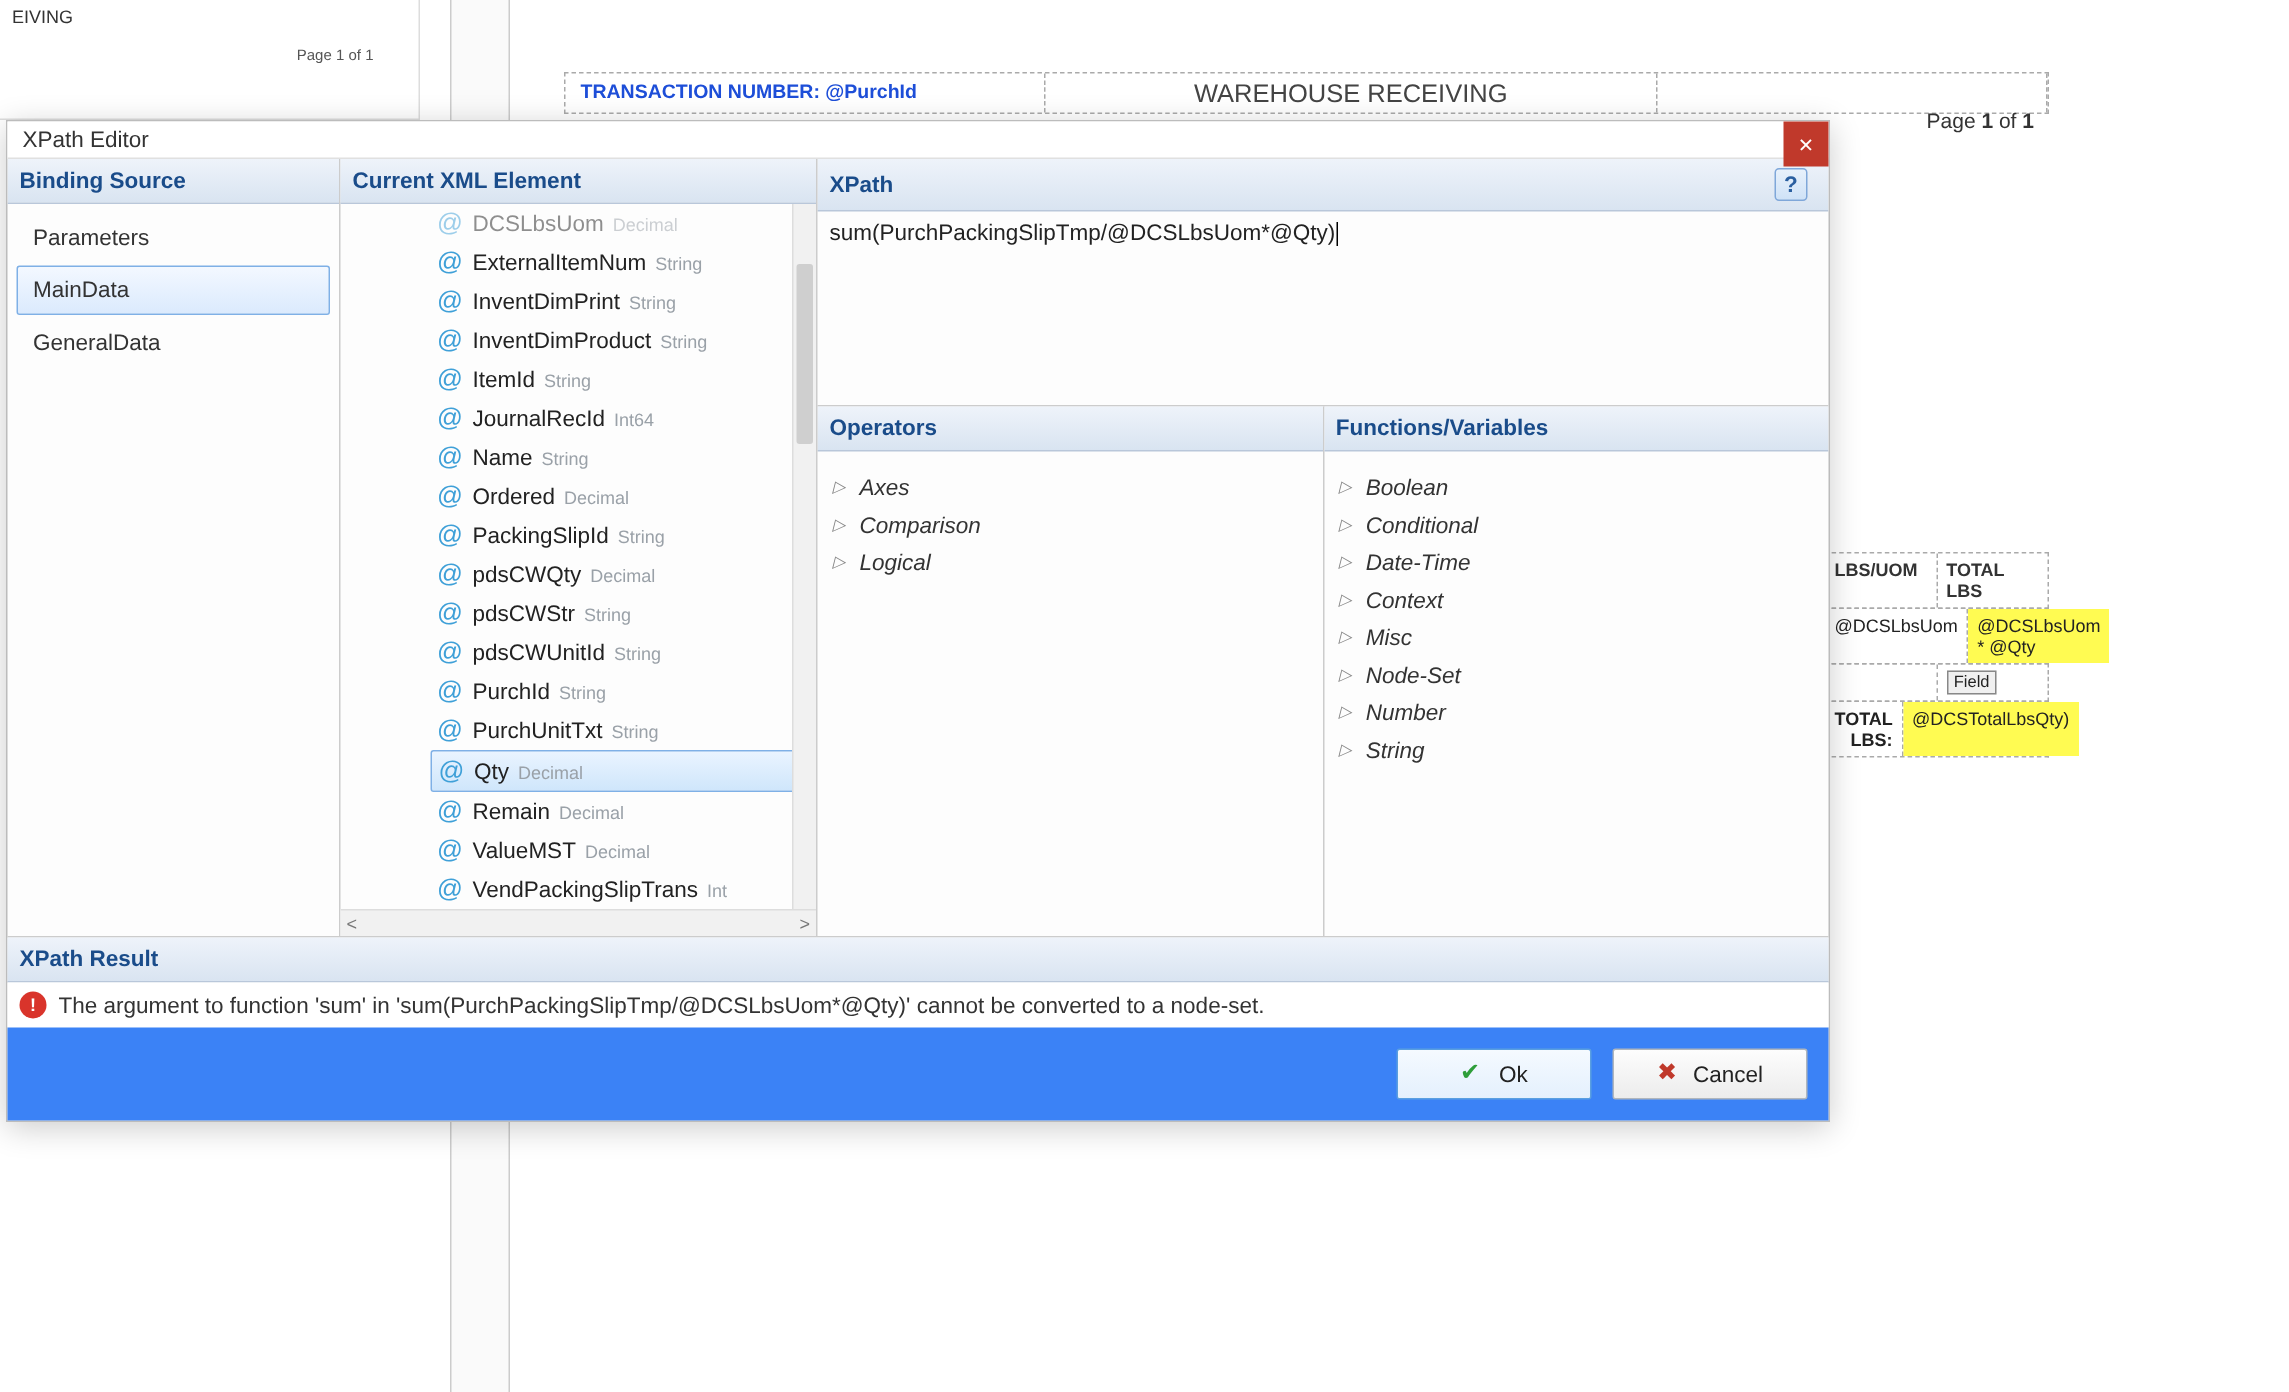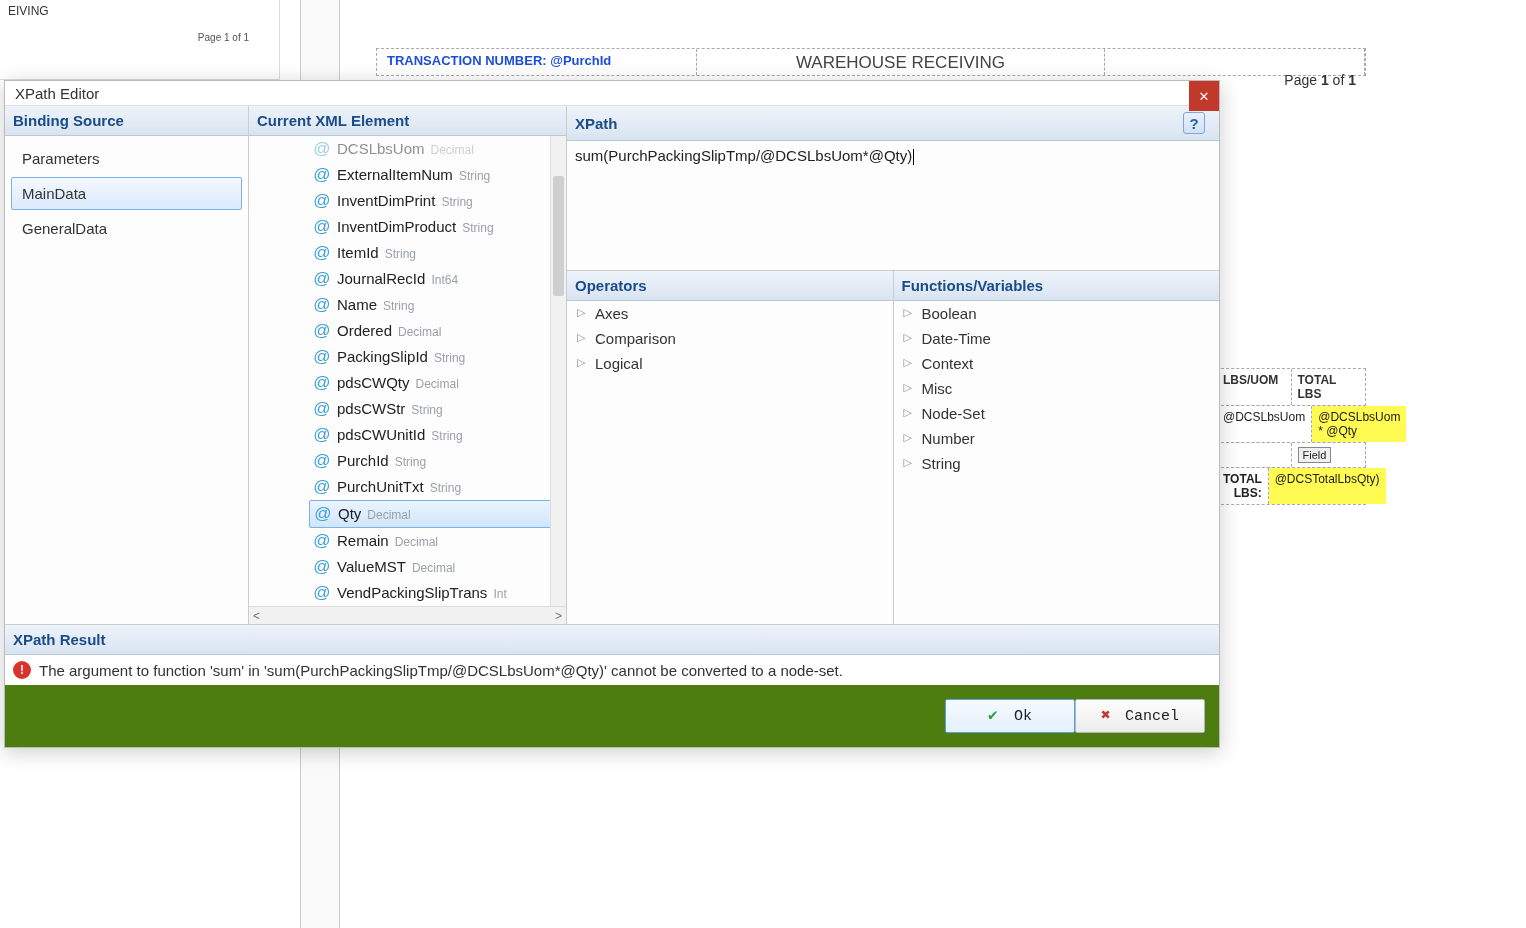--- a/index.html
+++ b/index.html
@@ -125,21 +125,21 @@
   }
 
   .top-split {
     flex: 1;
     display: flex;
     overflow: hidden;
   }
 
   
   .col-binding {
-    width: 244px;
+    width: 222px;
     border-right: 1px solid #ccc;
     display: flex;
     flex-direction: column;
   }
   .panel-header {
     background: linear-gradient(#eef3fa, #d9e4f1);
     border-bottom: 1px solid #b9c7da;
     padding: 6px 8px;
     font-size: 15px;
     font-weight: 600;
@@ -267,21 +267,22 @@
     display: flex;
   }
   .op-col, .fn-col {
     flex: 1;
     display: flex;
     flex-direction: column;
     border-right: 1px solid #ccc;
   }
   .fn-col { border-right: none; }
   .tree-list {
-    padding: 0 6px;
+    padding: 12px 6px;
+    font-style: italic;
   }
   .tree-item {
     padding: 4px 4px 4px 22px;
     font-size: 15px;
     color: #333;
     position: relative;
     cursor: pointer;
   }
   .tree-item::before {
     content: "▷";
@@ -312,22 +313,22 @@
     font-weight: bold;
     display: flex; align-items: center; justify-content: center;
     font-size: 12px;
   }
 
   
   .dlg-buttons {
     padding: 14px;
     display: flex;
     justify-content: flex-end;
-    background: #4d7c0f;
-    font-family: Liberation Mono, monospace;
+    gap: 14px;
+    background: #3b82f6;
   }
   .btn {
     min-width: 130px;
     height: 34px;
     border: 1px solid #b0b6bd;
     background: linear-gradient(#fdfdfd,#ececec);
     display: flex;
     align-items: center;
     justify-content: center;
     gap: 8px;
@@ -542,20 +543,21 @@
             <div class="tree-list" id="op-list">
                 <div class="tree-item">Axes</div>
                 <div class="tree-item">Comparison</div>
                 <div class="tree-item">Logical</div>
               </div>
           </div>
           <div class="fn-col">
             <div class="panel-header">Functions/Variables</div>
             <div class="tree-list" id="fn-list">
                 <div class="tree-item">Boolean</div>
+                <div class="tree-item">Conditional</div>
                 <div class="tree-item">Date-Time</div>
                 <div class="tree-item">Context</div>
                 <div class="tree-item">Misc</div>
                 <div class="tree-item">Node-Set</div>
                 <div class="tree-item">Number</div>
                 <div class="tree-item">String</div>
               </div>
           </div>
         </div>
       </div>

